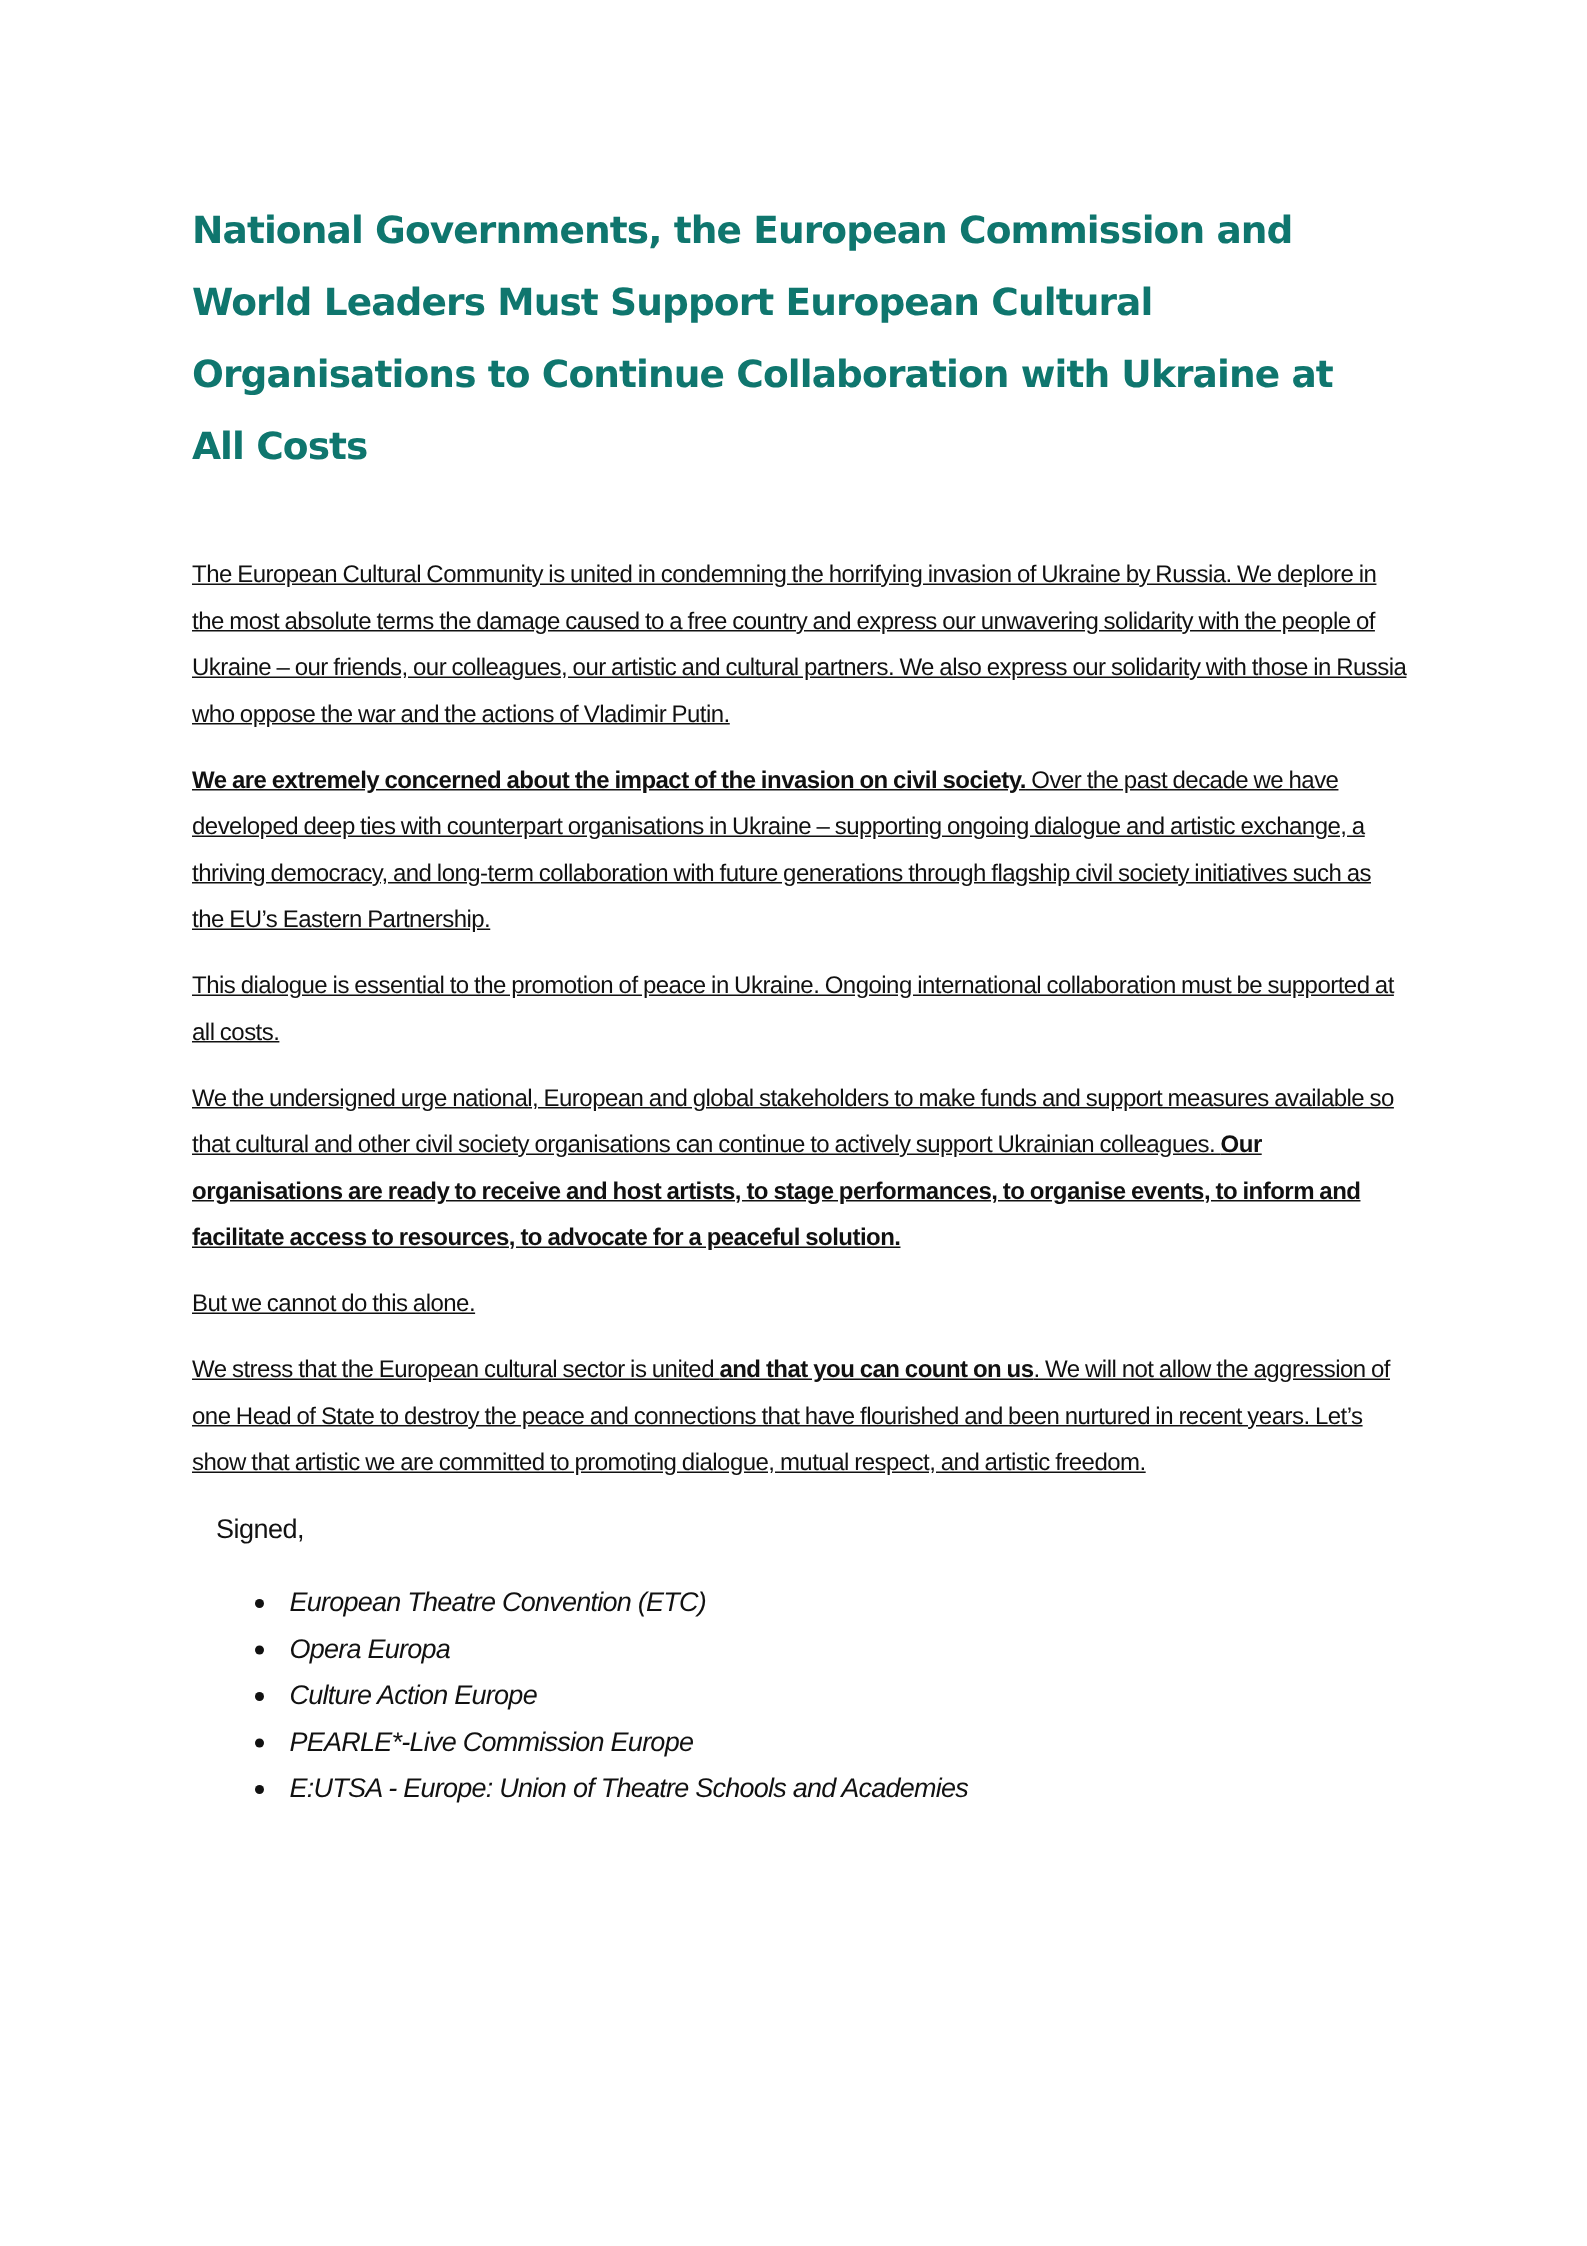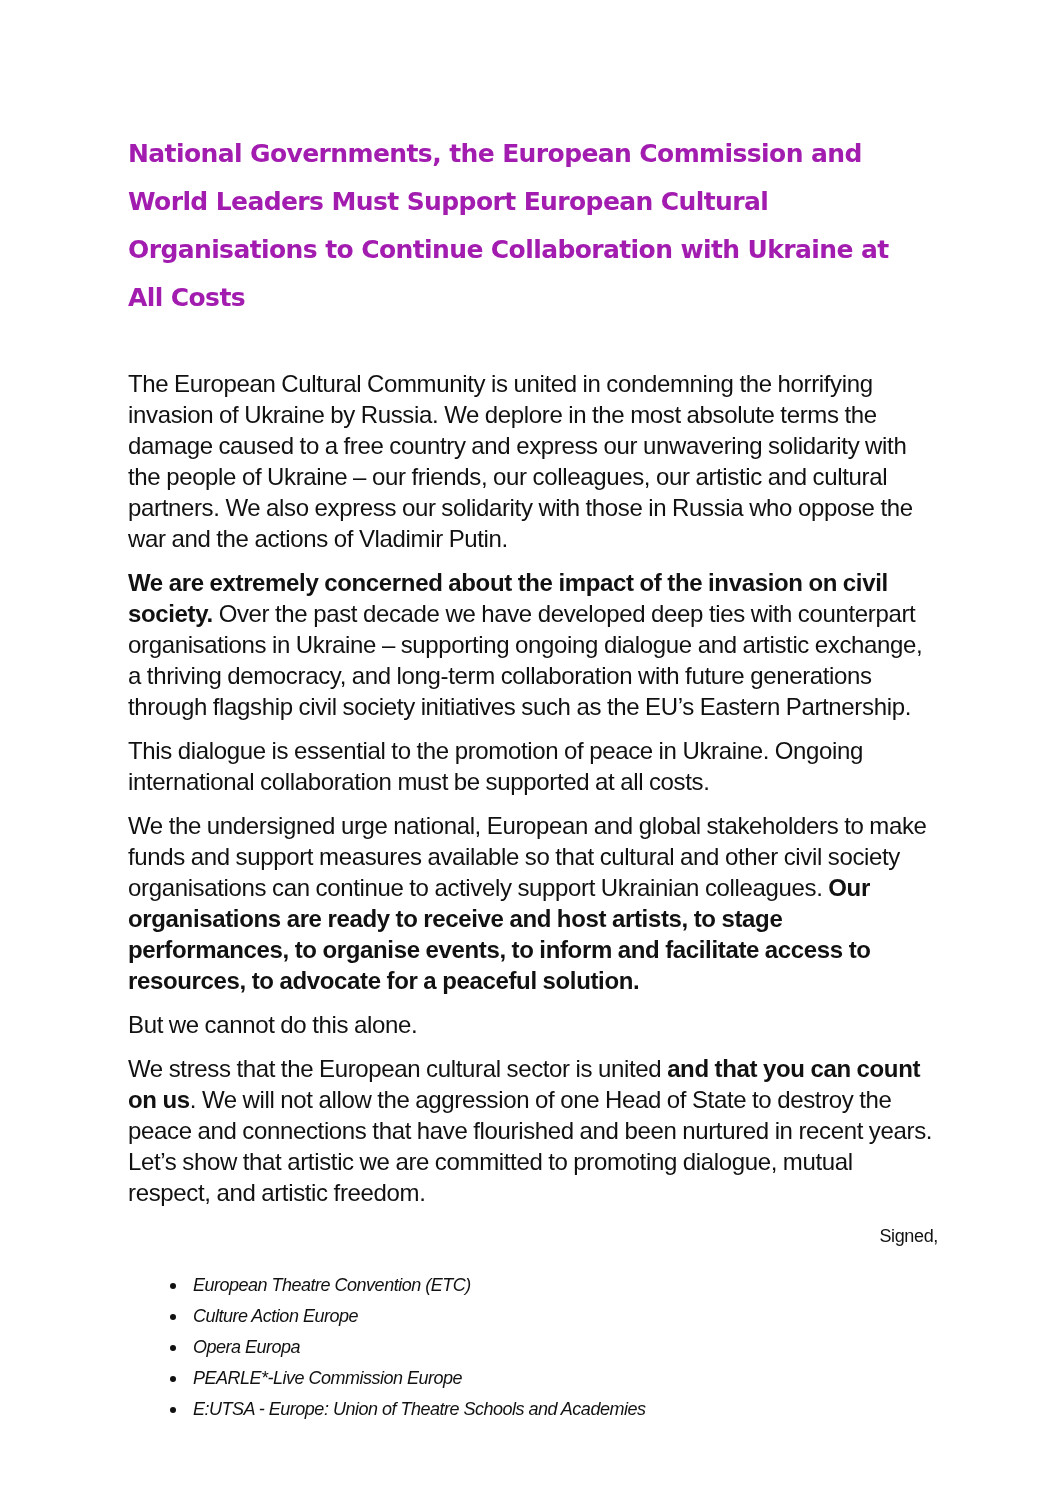--- a/index.html
+++ b/index.html
@@ -16,46 +16,46 @@
       color: #111111;
     }
     .page {
       position: absolute;
       left: 128px;
       top: 130px;
       width: 810px;
     }
     .title {
       margin: 0;
-      color: #a21caf;
+      color: #0f766e;
       font-family: "DejaVu Sans", sans-serif;
       font-weight: bold;
       font-size: 25px;
       line-height: 48px;
       letter-spacing: -0.6px;
     }
     .body {
       margin-top: 46px;
     }
     .para {
       margin: 0 0 13px 0;
-      font-size: 24px;
+      font-size: 16px;
       line-height: 31px;
       letter-spacing: -0.35px;
       word-spacing: -0.5px;
+      text-decoration: underline;
     }
     .para b {
       font-weight: bold;
     }
     .signed {
       margin: 0 0 18px 16px;
       font-size: 18px;
       line-height: 31px;
       letter-spacing: -0.35px;
-      text-align: right;
     }
     .signers {
       list-style: none;
       margin: 0;
       padding: 0;
     }
     .signer {
       position: relative;
       height: 31px;
       line-height: 31px;
@@ -112,25 +112,25 @@
 
     <p class="signed">Signed,</p>
 
     <ul class="signers">
       <li class="signer">
         <span class="bullet"></span>
         <span>European Theatre Convention (ETC)</span>
       </li>
       <li class="signer">
         <span class="bullet"></span>
-        <span>Culture Action Europe</span>
+        <span>Opera Europa</span>
       </li>
       <li class="signer">
         <span class="bullet"></span>
-        <span>Opera Europa</span>
+        <span>Culture Action Europe</span>
       </li>
       <li class="signer">
         <span class="bullet"></span>
         <span>PEARLE*-Live Commission Europe</span>
       </li>
       <li class="signer">
         <span class="bullet"></span>
         <span>E:UTSA - Europe: Union of Theatre Schools and Academies</span>
       </li>
     </ul>

